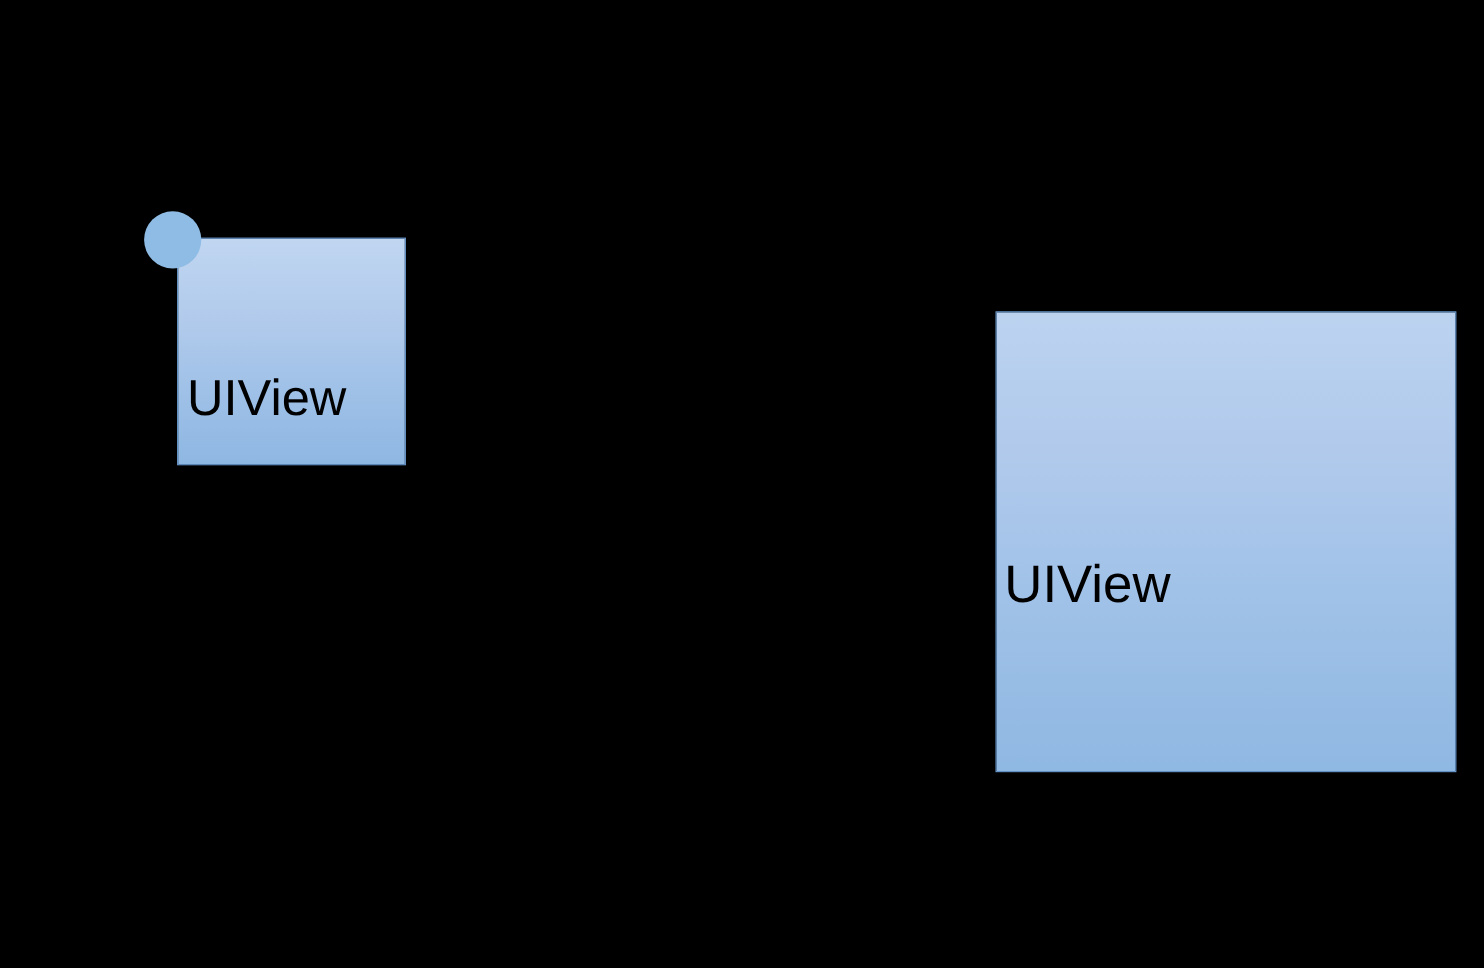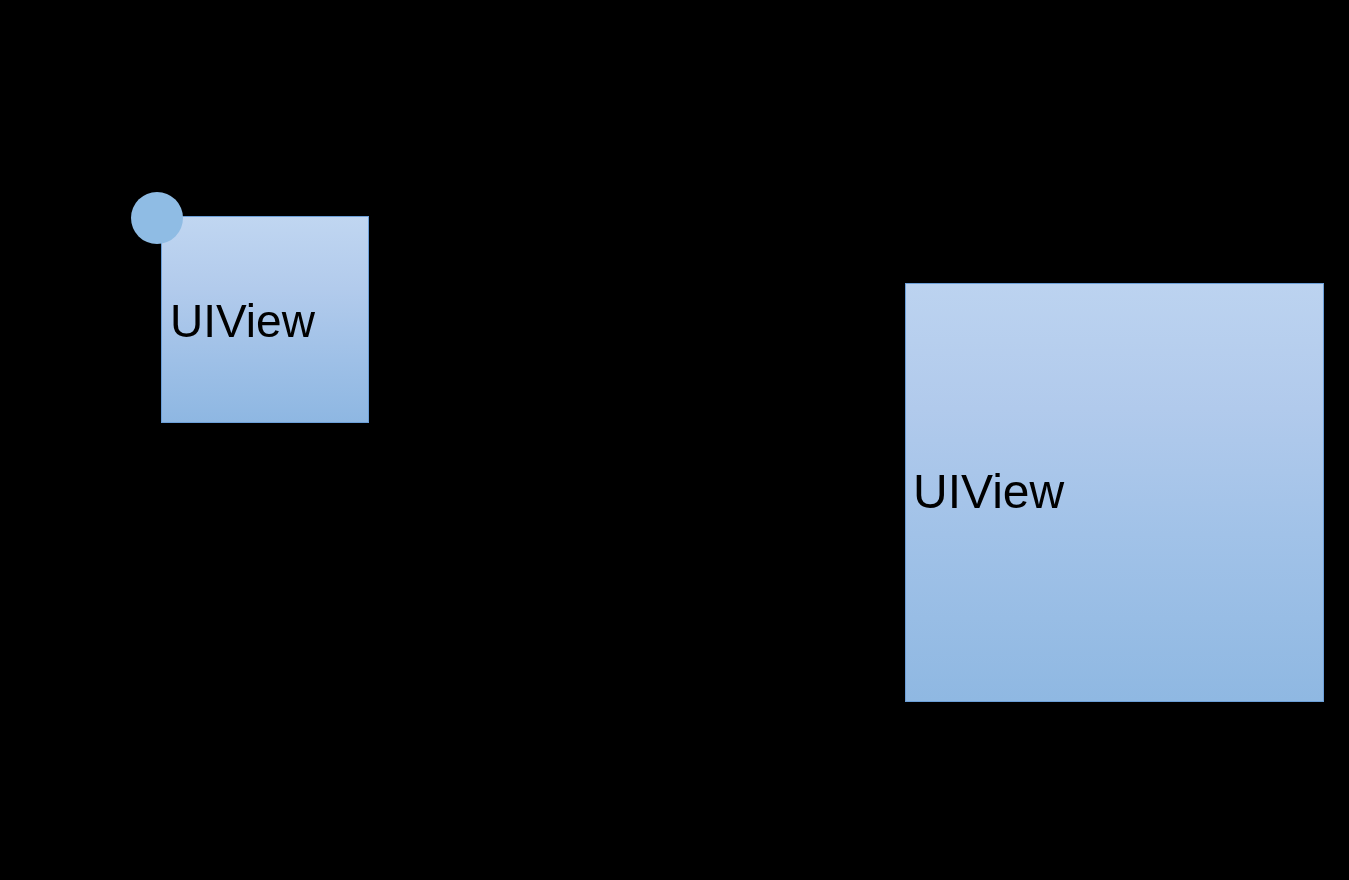--- a/index.html
+++ b/index.html
@@ -19,20 +19,21 @@
     overflow: hidden;
   }
   .shape-label {
     position: absolute;
     color: #000000;
     font-family: "Liberation Sans", sans-serif;
     font-weight: 400;
     white-space: nowrap;
     letter-spacing: 0px;
     line-height: 1;
+    margin-top: 40px;
   }
   
   #node-small {
     position: absolute;
     left: 161px;
     top: 216px;
     width: 206px;
     height: 205px;
     border: 1px solid #6c9fd8;
     box-sizing: content-box;

